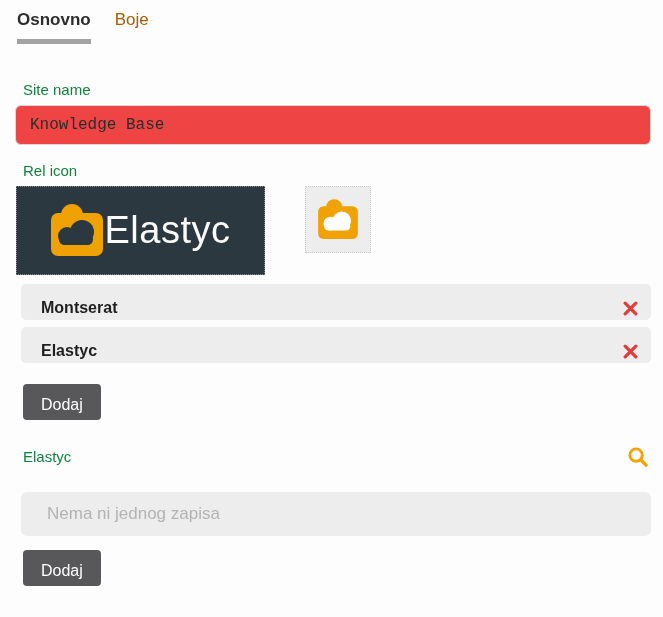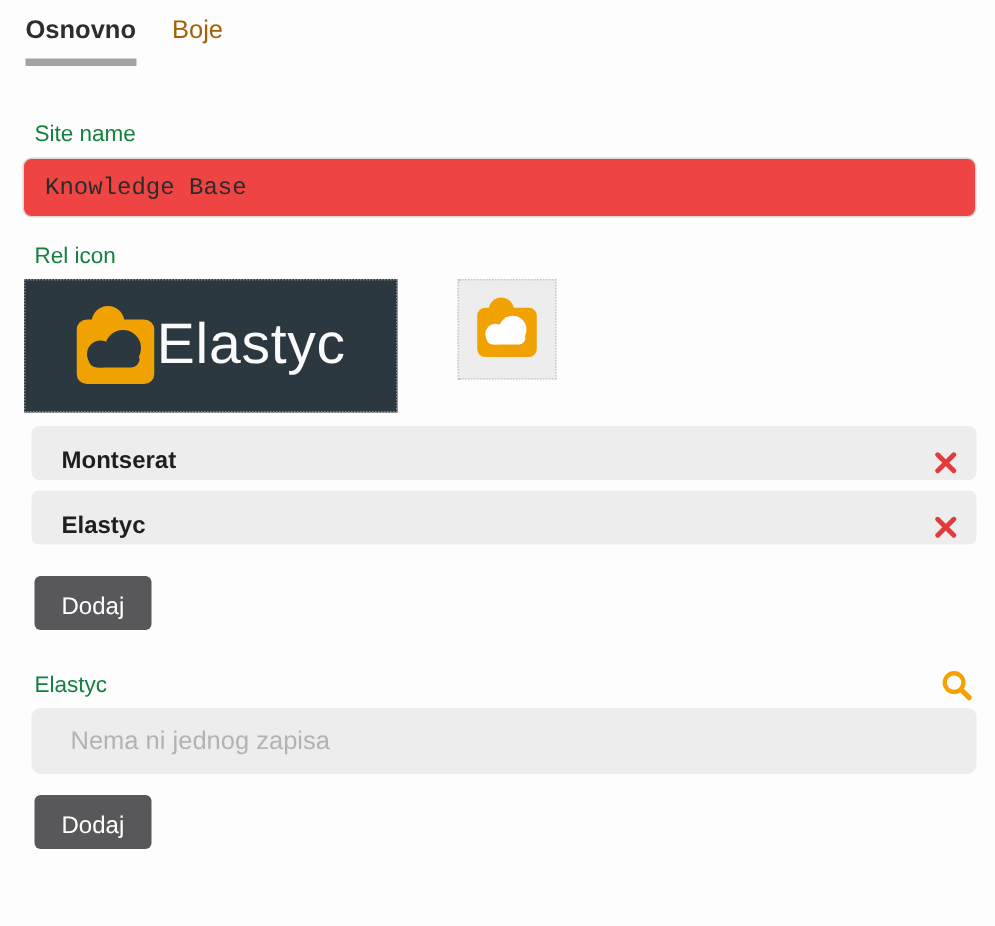--- a/index.html
+++ b/index.html
@@ -69,21 +69,21 @@
   .list-row {
     width:630px; height:36px; background:#EDEDED; border-radius:5px;
     display:flex; align-items:center; justify-content:space-between;
     padding:12px 13px 0 20px; margin-bottom:7px;
   }
   .list-row-label { font-size:16px; font-weight:600; color:#1f1f1f; }
   .delete-btn { background:none; border:none; padding:0; width:15px; height:15px; cursor:pointer; }
 
   
   .empty-box {
-    margin:4px 12px 0 21px; width:630px; height:44px;
+    margin:24px 12px 0 21px; width:630px; height:44px;
     background:#EDEDED; border-radius:6px;
     display:flex; align-items:center; padding-left:26px;
   }
   .empty-text { font-size:17px; color:#b3b3b3; }
 
   
   .add-btn {
     display:inline-block; margin:14px 0 0 23px;
     background:#58585A; color:#fff; border:none; border-radius:4px;
     font-family:"Liberation Sans", sans-serif;

